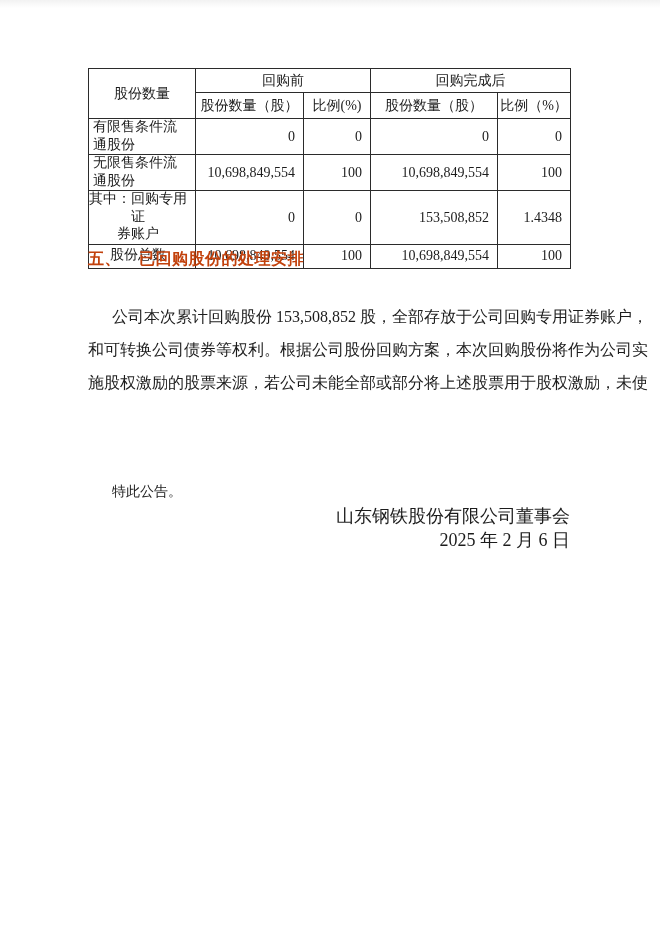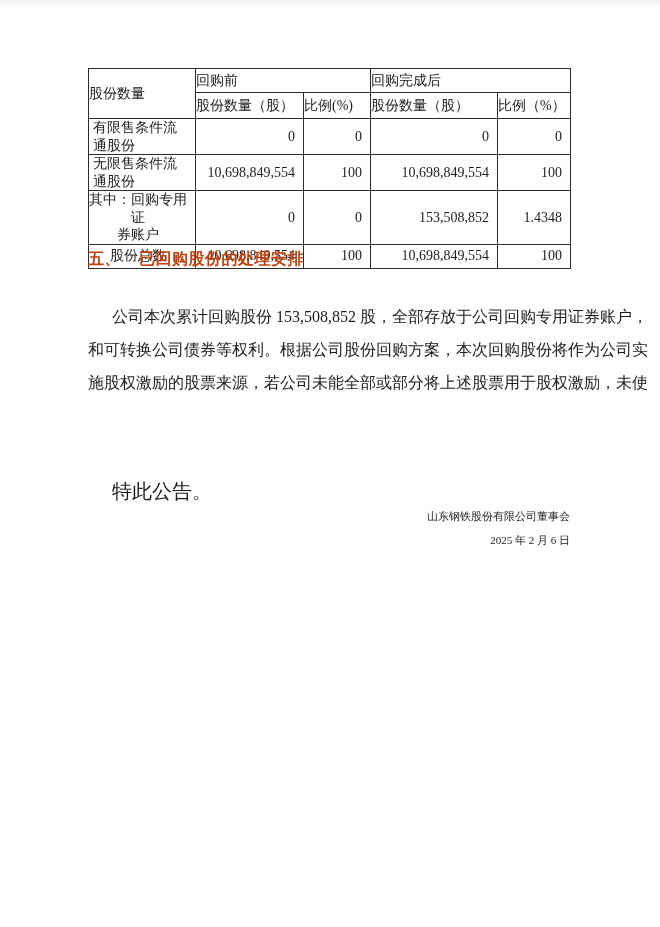--- a/index.html
+++ b/index.html
@@ -33,23 +33,23 @@
     font-size: 14px;
     line-height: 1.25;
     color: #1c1c1c;
   }
   .share-table td, .share-table th {
     border: 1px solid #2b2b2b;
     font-weight: normal;
     vertical-align: middle;
     overflow: hidden;
   }
-  .share-table .c-head { }
+  .share-table .c-head { text-align: center; }
   .share-table .c-num  { text-align: right; padding-right: 8px; }
-  .share-table .c-label { white-space: pre-line; padding-left: 4px; padding-right: 8px; }
+  .share-table .c-label { white-space: pre-line; padding-left: 4px; padding-right: 8px; font-family: Liberation Mono, monospace; }
   .share-table .label-left   { text-align: left; }
   .share-table .label-center { text-align: center; padding-left: 0; }
   tr.h-row1 { height: 24px; }
   tr.h-row2 { height: 26px; }
   tr.d-row0 { height: 29px; }
   tr.d-row1 { height: 31px; margin-left: 28px; }
   tr.d-row2 { height: 40px; }
   tr.d-row3 { height: 24px; }
 
   
@@ -82,33 +82,33 @@
     text-align-last: justify;
     white-space: nowrap;
   }
   .body-paragraph .p-line.first { padding-left: 24px; }
   .body-paragraph .p-line.last  { text-align-last: left; text-align: left; }
 
   .closing-line {
     position: absolute;
     left: 112px;
     top: 475px;
-    font-size: 20px;
+    font-size: 14px;
     line-height: 33px;
     color: #1c1c1c;
   }
 
   
   .signature-block {
     position: absolute;
     left: 88px;
     top: 504px;
     width: 482px;
     text-align: right;
-    font-size: 11px;
+    font-size: 18px;
     color: #1c1c1c;
   }
   .signature-block .sig-line { line-height: 24px; }
 </style>
 </head>
 <body>
 
 <div class="page">
   <div class="page-top-shade"></div>
 

